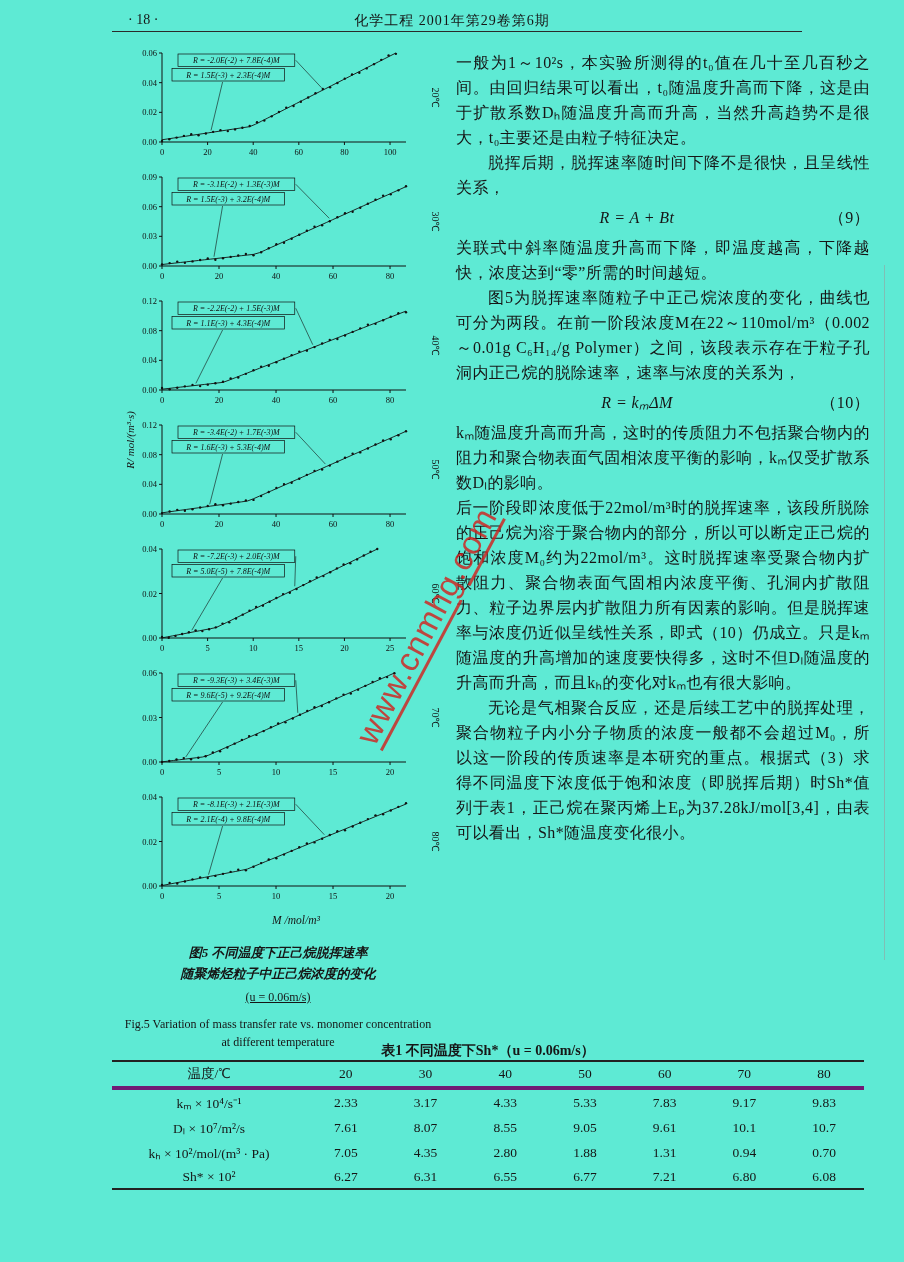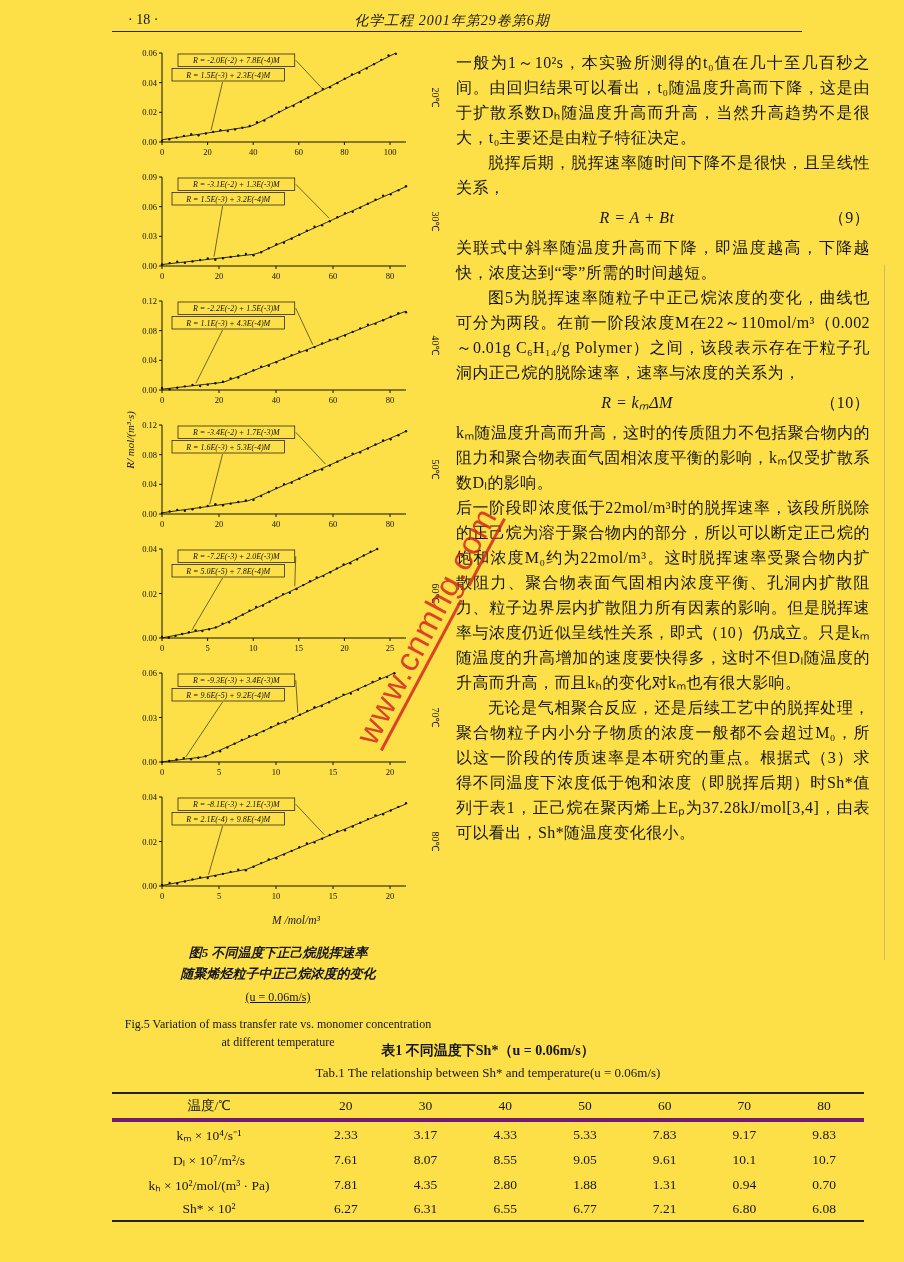--- a/index.html
+++ b/index.html
@@ -1,22 +1,22 @@
 <!DOCTYPE html>
 <html><head>
 <meta charset="utf-8">
 <style>
   html,body { margin:0; padding:0; background:#e8e6e2; }
   .page {
     position:relative; width:904px; height:1262px; margin:0 auto;
-    background:#fde047; overflow:hidden; color:#161616;
+    background:#5eead4; overflow:hidden; color:#161616;
     font-family:"Liberation Serif", serif;
   }
   .page-num { position:absolute; left:128px; top:12px; font-size:14px; }
-  .journal  { position:absolute; left:0; top:12px; width:100%; text-align:center; font-size:14px; letter-spacing:1px;font-style:italic; }
+  .journal  { position:absolute; left:0; top:12px; width:100%; text-align:center; font-size:14px; letter-spacing:1px; }
   .header-rule { position:absolute; left:112px; top:31px; width:690px; height:1px; background:#2a2a2a; }
 
   .figure-col { position:absolute; left:106px; top:46px; width:344px; }
   .plot { width:322px; height:120px; margin:0 0 4px 12px; }
   .fig-ylabel { position:absolute; left:-38px; top:388px; width:124px; text-align:center;
     transform:rotate(-90deg); font-size:11px; font-style:italic; }
   .fig-xlabel { width:268px; margin:2px 0 16px 56px; text-align:center; font-size:11.5px; font-style:italic; }
   .fig-cap-cn { text-align:center; font-weight:bold; font-size:13px; line-height:21px;font-style:italic; }
   .fig-cap-u  { text-align:center; font-size:12px; margin-top:6px;text-decoration:underline; }
   .fig-cap-en { text-align:center; font-size:12px; margin-top:10px; line-height:18px; }
@@ -580,21 +580,20 @@
     <p class="noindent">kₘ随温度升高而升高，这时的传质阻力不包括聚合物内的阻力和聚合物表面气固相浓度平衡的影响，kₘ仅受扩散系数Dₗ的影响。</p>
     <p class="noindent">后一阶段即浓度低于22mol/m³时的脱挥速率，该段所脱除的正己烷为溶于聚合物内的部分，所以可以断定正己烷的饱和浓度M₀约为22mol/m³。这时脱挥速率受聚合物内扩散阻力、聚合物表面气固相内浓度平衡、孔洞内扩散阻力、粒子边界层内扩散阻力所有因素的影响。但是脱挥速率与浓度仍近似呈线性关系，即式（10）仍成立。只是kₘ随温度的升高增加的速度要快得多，这时不但Dₗ随温度的升高而升高，而且kₕ的变化对kₘ也有很大影响。</p>
     <p class="indent">无论是气相聚合反应，还是后续工艺中的脱挥处理，聚合物粒子内小分子物质的浓度一般都不会超过M₀，所以这一阶段的传质速率是本研究的重点。根据式（3）求得不同温度下浓度低于饱和浓度（即脱挥后期）时Sh*值列于表1，正己烷在聚丙烯上Eₚ为37.28kJ/mol[3,4]，由表可以看出，Sh*随温度变化很小。</p>
   </div>
 
   <div class="watermark" style="color: rgb(210, 35, 31);">www.cnmhg.com</div>
   <div class="scan-line-right"></div>
 
   <div class="table-section">
     <div class="tbl-cap-cn">表1  不同温度下Sh*（u = 0.06m/s）</div>
-    <div class="tbl-cap-en">Tab.1   The relationship between Sh* and temperature(u = 0.06m/s)</div>
     <table class="data">
       <thead>
         <tr>
             <th class="rowlabel">温度/℃</th>
             <th>20</th>
             <th>30</th>
             <th>40</th>
             <th>50</th>
             <th>60</th>
             <th>70</th>
@@ -617,21 +616,21 @@
             <td>7.61</td>
             <td>8.07</td>
             <td>8.55</td>
             <td>9.05</td>
             <td>9.61</td>
             <td>10.1</td>
             <td>10.7</td>
           </tr>
           <tr>
             <td class="rowlabel">kₕ × 10²/mol/(m³ · Pa)</td>
-            <td>7.81</td>
+            <td>7.05</td>
             <td>4.35</td>
             <td>2.80</td>
             <td>1.88</td>
             <td>1.31</td>
             <td>0.94</td>
             <td>0.70</td>
           </tr>
           <tr>
             <td class="rowlabel">Sh* × 10²</td>
             <td>6.27</td>

